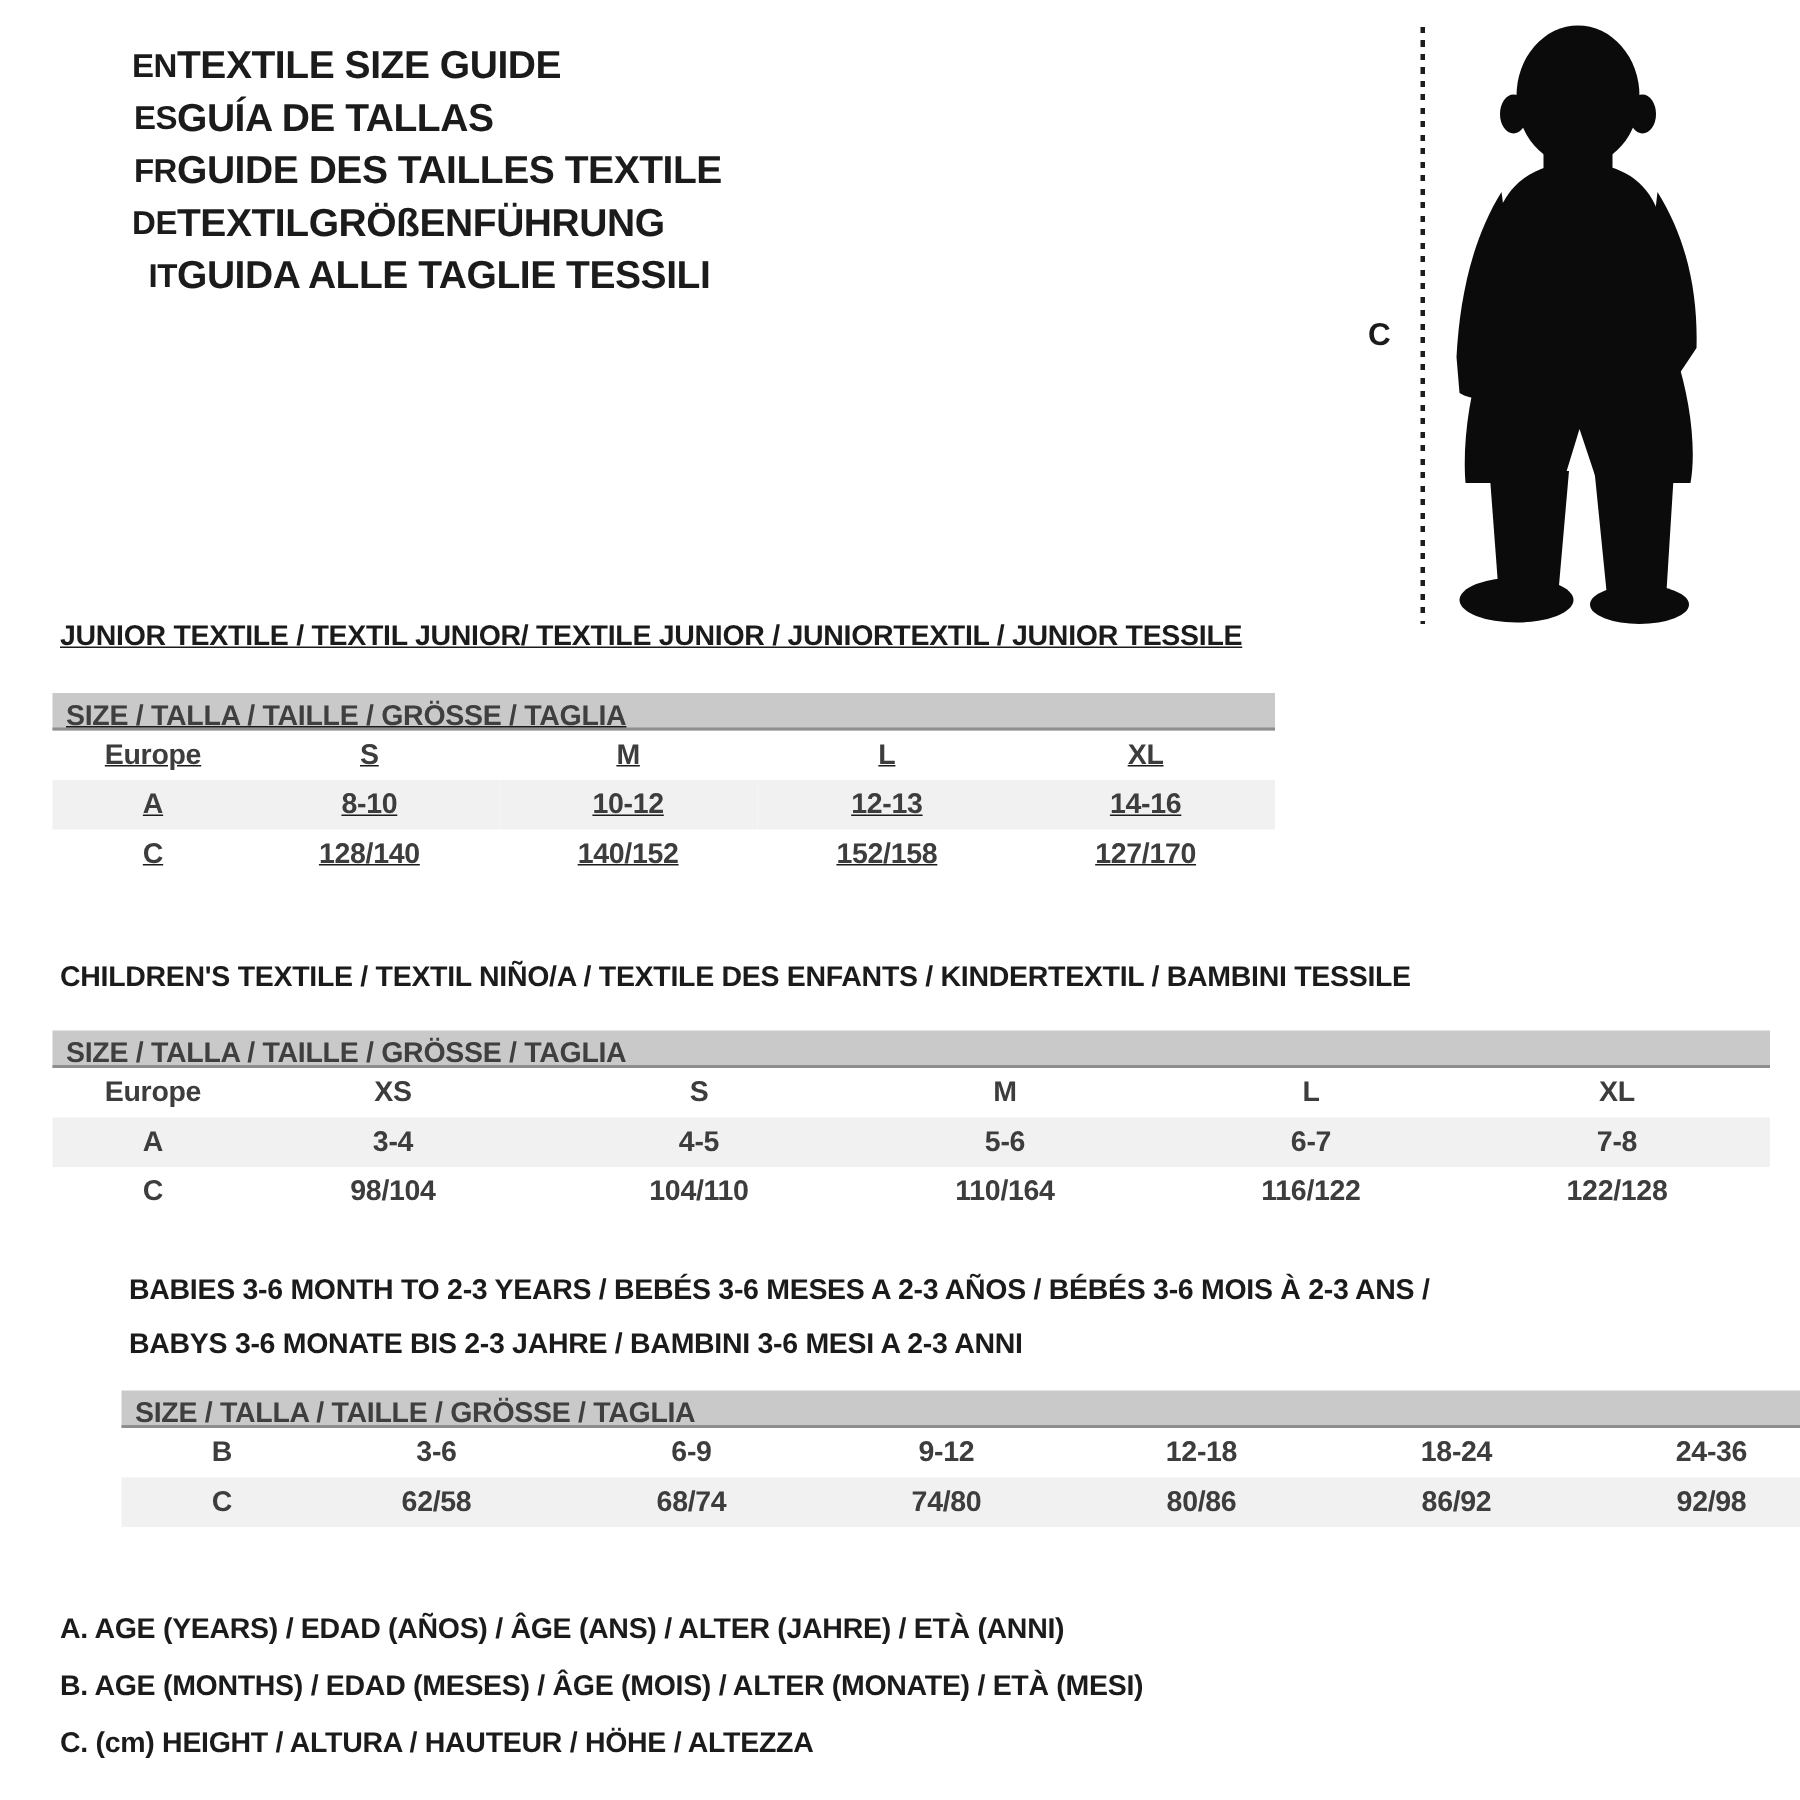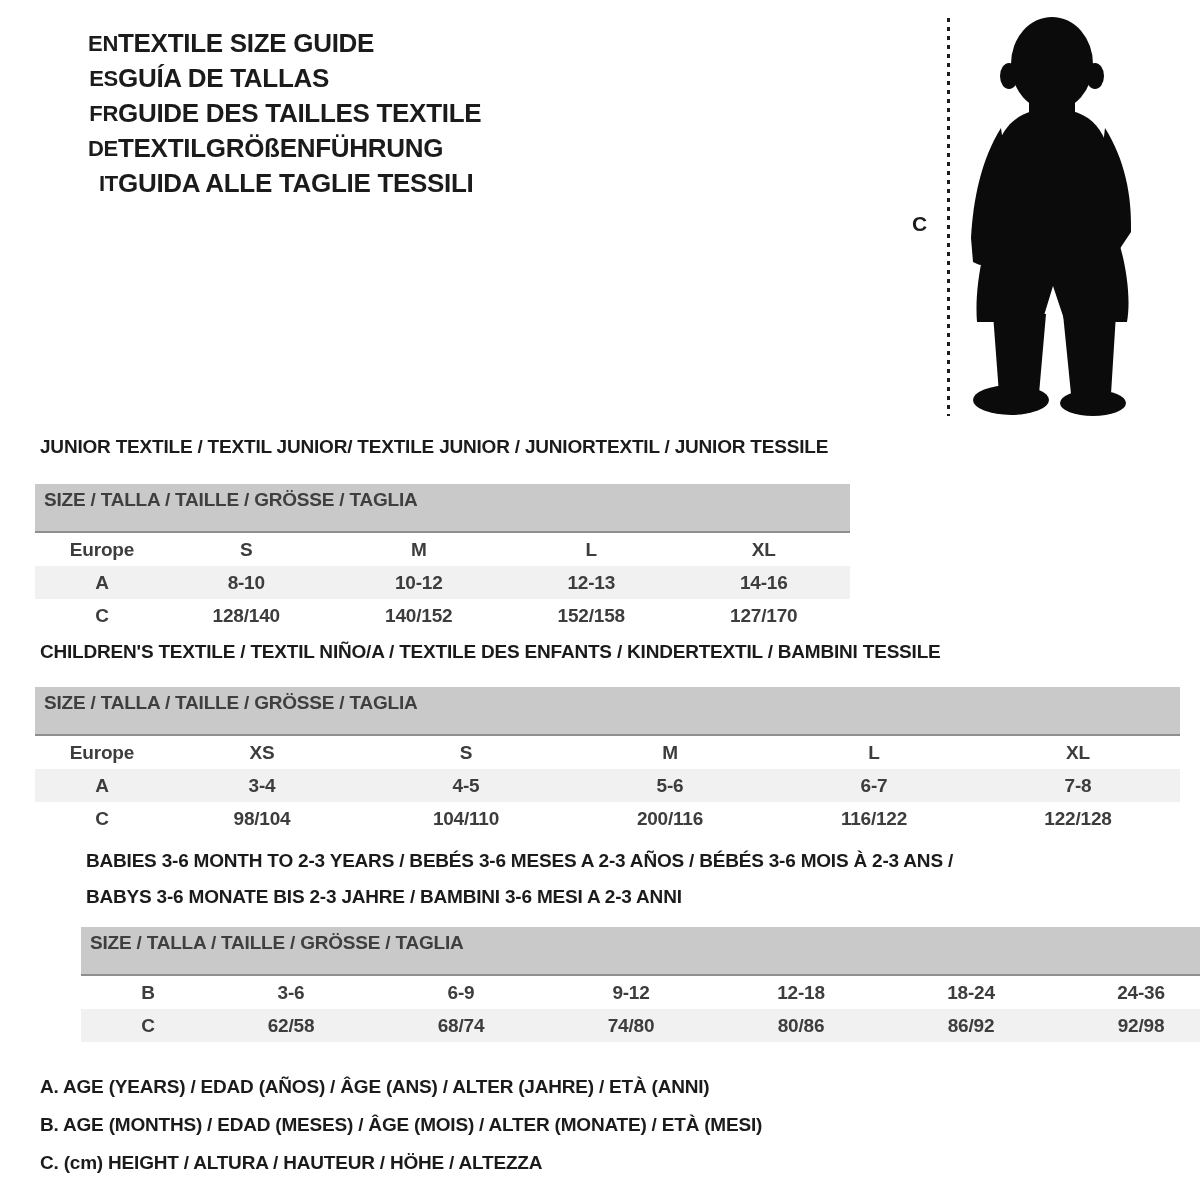--- a/index.html
+++ b/index.html
@@ -14,31 +14,31 @@
   .lang-label { font-weight:bold; font-size:26px; letter-spacing:-0.3px; white-space:nowrap; }
 
   
   .c-label { position:absolute; left:912px; top:212px; font-size:21px; font-weight:bold; }
   .dotted { position:absolute; left:947px; top:18px; width:3px; height:398px;
             background:repeating-linear-gradient(to bottom,#1c1c1c 0 4px, transparent 4px 9px); }
   .baby { position:absolute; left:958px; top:10px; width:192px; height:410px; }
 
   
   .sec { position:absolute; left:35px; }
-  .sec-0 { top:436px; width:815px; }
+  .sec-0 { top:414px; width:815px;text-decoration:underline; }
   .sec-1 { top:641px; width:1145px; }
   .sec-2 { top:843px; width:1145px;margin-left:46px; }
   .sec-title { font-size:19px; font-weight:bold; letter-spacing:-0.2px;
                line-height:22px; margin-left:5px; white-space:nowrap; }
   .sec-2 .sec-title { line-height:36px; }
   .sec-0 .tbl-wrap { margin-top:26px; }
   .sec-1 .tbl-wrap { margin-top:24px; }
   .sec-2 .tbl-wrap { margin-top:12px; }
 
-  .tbl-head { height:49px; line-height:31px; background:#c9c9c9;
+  .tbl-head { height:25px; line-height:31px; background:#c9c9c9;
               border-bottom:2px solid #8e8e8e; padding-left:9px;
               font-size:19px; font-weight:bold; color:#3f3f3f; letter-spacing:-0.2px; }
   table.size-table { width:100%; border-collapse:collapse; table-layout:fixed; }
   .size-table td { height:33px; text-align:center; font-weight:bold;
                    font-size:19px; color:#3d3d3d; letter-spacing:-0.2px; }
   .size-table td.lbl { width:125px; text-align:center; padding-left:9px; }
   .size-table tr.shaded { background:#f1f1f1; }
 
   
   .legend { position:absolute; left:40px; top:1068px; }
@@ -145,21 +145,21 @@
                 <td>3-4</td>
                 <td>4-5</td>
                 <td>5-6</td>
                 <td>6-7</td>
                 <td>7-8</td>
               </tr>
               <tr class="">
                 <td class="lbl">C</td>
                 <td>98/104</td>
                 <td>104/110</td>
-                <td>200/116</td>
+                <td>110/164</td>
                 <td>116/122</td>
                 <td>122/128</td>
               </tr>
             </tbody>
           </table>
         </div>
       </section>
       <section class="sec sec-2">
         <div class="sec-title">BABIES 3-6 MONTH TO 2-3 YEARS / BEBÉS 3-6 MESES A 2-3 AÑOS / BÉBÉS 3-6 MOIS À 2-3 ANS /</div>
         <div class="sec-title">BABYS 3-6 MONATE BIS 2-3 JAHRE / BAMBINI 3-6 MESI A 2-3 ANNI</div>

